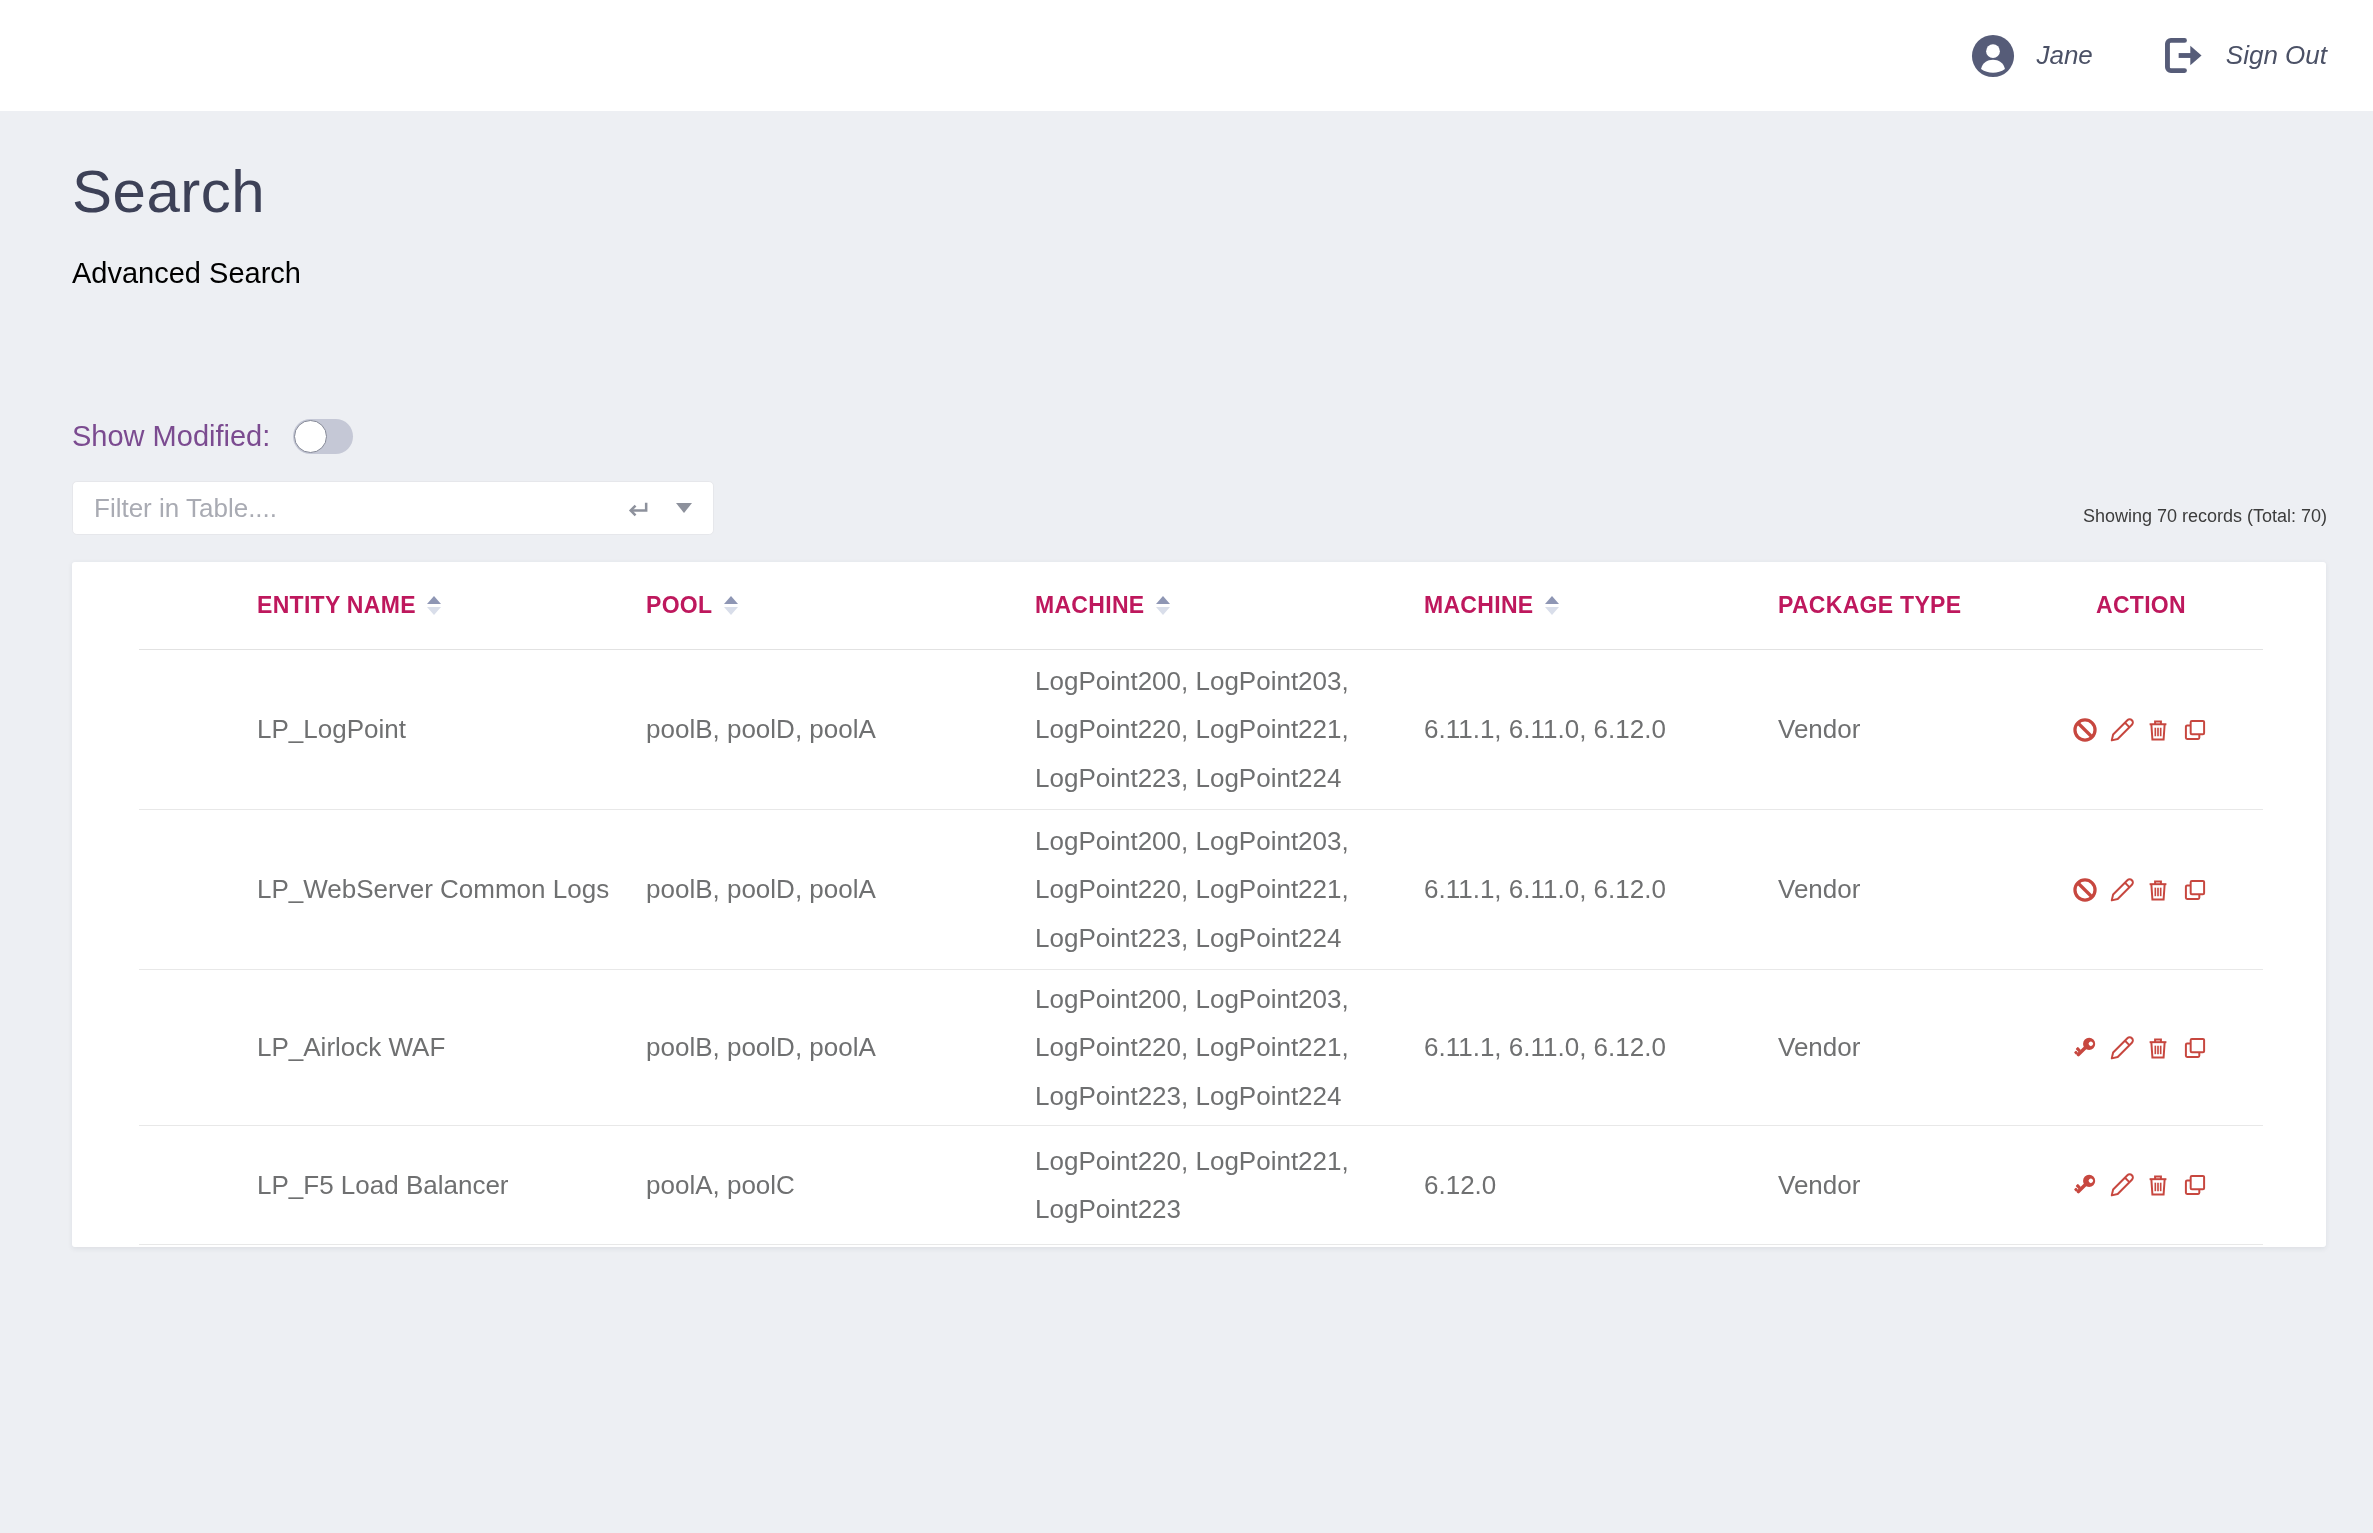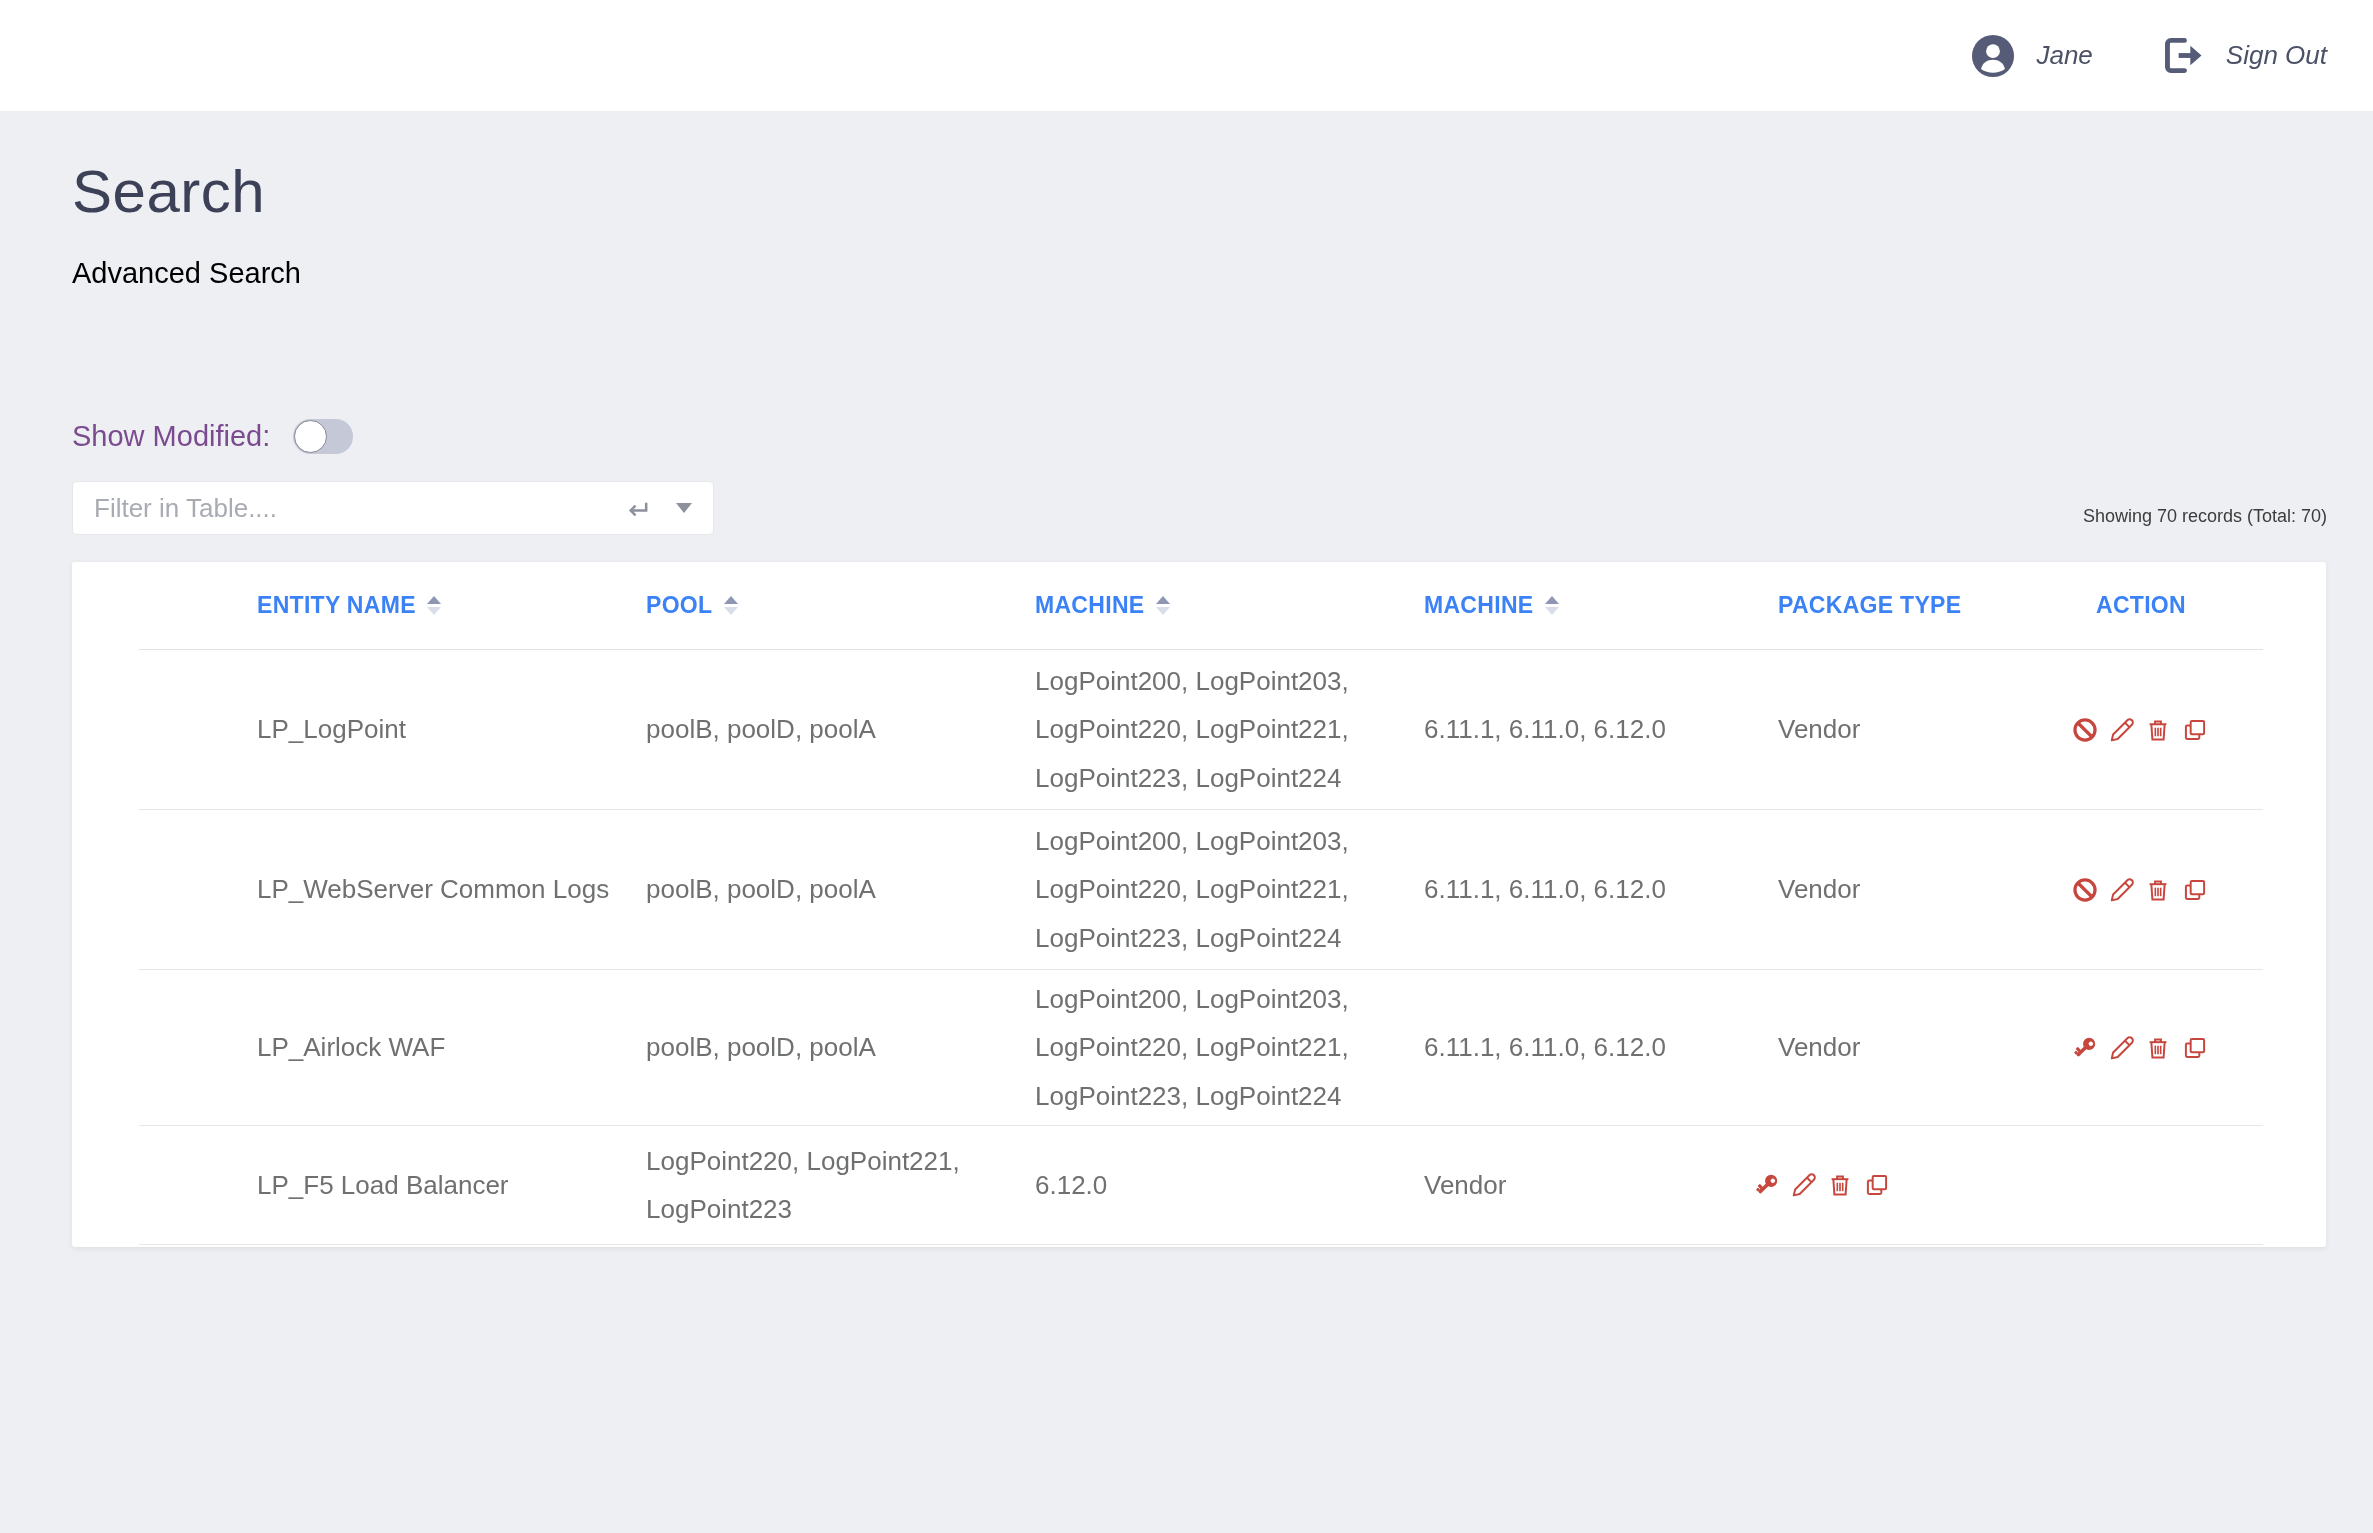--- a/index.html
+++ b/index.html
@@ -87,21 +87,21 @@
     margin-top: 27px; width: 2254px; height: 685px; background: #fff;
     border-radius: 2.9px; box-shadow: 0 1.9px 4.8px rgba(40,50,70,.08);
     overflow: hidden;
   }
   .thead, .trow {
     display: grid;
     grid-template-columns: 507px 389px 389px 354px 318px 168px;
     margin: 0 63px 0 67px;
   }
   .thead { height: 88px; align-items: center; border-bottom: 1px solid #e2e2e2; }
-  .hcell { display: flex; align-items: center; font-size: 23px; font-weight: 700; color: #3b82f6; letter-spacing: 0.3px; }
+  .hcell { display: flex; align-items: center; font-size: 23px; font-weight: 700; color: #be185d; letter-spacing: 0.3px; }
   .hcell.c0 { padding-left: 118px; }
   .sort-ic { display: inline-flex; flex-direction: column; gap: 3.9px; margin-left: 11.6px; }
   .sort-ic .up {
     width: 0; height: 0; border-left: 7.7px solid transparent;
     border-right: 7.7px solid transparent; border-bottom: 8.7px solid #8e96b4;
   }
   .sort-ic .down {
     width: 0; height: 0; border-left: 7.7px solid transparent;
     border-right: 7.7px solid transparent; border-top: 8.7px solid #d9deea;
   }
@@ -294,20 +294,21 @@
             <svg class="action-icon" viewBox="0 0 24 24">
               <use href="#sym-delete"></use>
             </svg>
             <svg class="action-icon" viewBox="0 0 24 24">
               <use href="#sym-copy"></use>
             </svg>
           </div>
   </div>
         <div class="trow">
     <div class="cell c0">LP_F5 Load Balancer</div>
+    <div class="cell c1">poolA, poolC</div>
     <div class="cell c2">LogPoint220, LogPoint221, LogPoint223</div>
     <div class="cell c3">6.12.0</div>
     <div class="cell c4">Vendor</div>
     <div class="cell action">
             <svg class="action-icon" viewBox="0 0 24 24">
               <use href="#sym-key"></use>
             </svg>
             <svg class="action-icon" viewBox="0 0 24 24">
               <use href="#sym-edit"></use>
             </svg>

